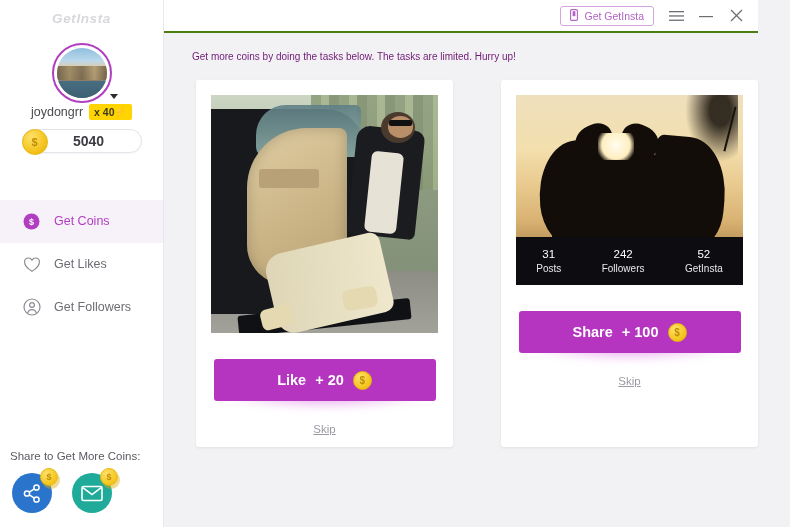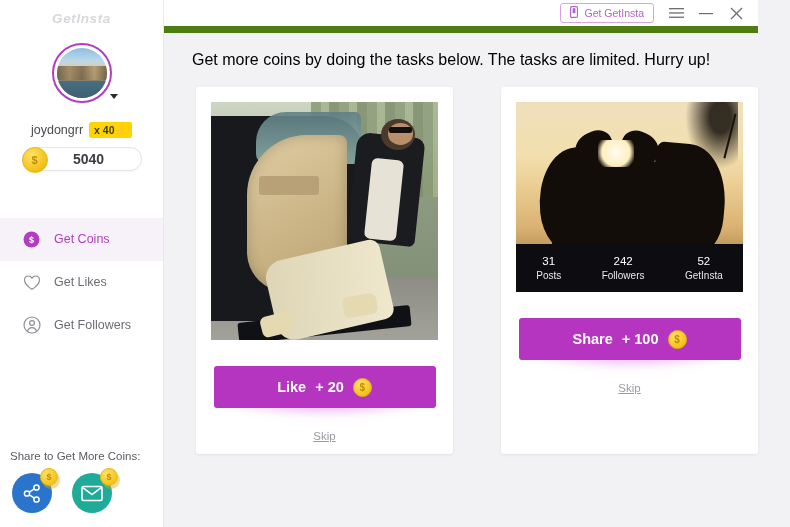--- a/index.html
+++ b/index.html
@@ -39,21 +39,21 @@
   }
   .avatar-img::after{
     content:""; position:absolute; left:0; right:0; bottom:0; height:34%;
     background:linear-gradient(#476e80,#3d5f72);
   }
   .avatar-caret {
     position:absolute; right:-6px; bottom:4px;
     width:0; height:0; border-left:4.5px solid transparent; border-right:4.5px solid transparent;
     border-top:5.5px solid #2c2c30;
   }
-  .user-row { margin-top:19px; display:flex; align-items:center; gap:6px; }
+  .user-row { margin-top:1px; display:flex; align-items:center; gap:6px; }
   .username { font-size:12.5px; color:#4a4a50; }
   .multiplier {
     background:#ffd400; color:#3b3b1f; font-size:10.5px; font-weight:bold;
     padding:1.5px 5px; border-radius:2px; display:flex; align-items:center; gap:0;
     line-height:1.2;
   }
   .multiplier .bolt { color:#a83bbf; font-size:10px; }
   .coin-bar {
     margin-top:9px; width:120px; height:24px; border-radius:12px;
     background:#ffffff; border:1px solid #e4e4ea;
@@ -90,31 +90,31 @@
     background:radial-gradient(circle at 35% 30%, #ffe169, #f3c318 72%, #dca90d);
     border:1px solid #e7b811; color:#c08d05; font-size:9px; font-weight:bold;
     display:flex; align-items:center; justify-content:center;
     box-shadow:2px 3px 0 rgba(220,170,20,.45);
   }
 
   
   .main { flex:1; height:527px; position:relative; background:#f2f2f4; }
   .titlebar {
     height:33px; background:#ffffff; display:flex; align-items:center; justify-content:flex-end;
-    gap:14px; padding-right:14px; border-bottom:7px solid #4d7c0f;
+    gap:14px; padding-right:14px; border-bottom:2px solid #4d7c0f;
   }
   .get-app-btn {
     display:flex; align-items:center; gap:6px; height:20px; padding:0 9px;
     border:1px solid #d6a5e0; border-radius:3px; color:#b264c6; font-size:10.5px;
     background:#fff; cursor:pointer; white-space:nowrap;
   }
   .win-btn { cursor:pointer; display:flex; align-items:center; justify-content:center; width:16px; height:16px; }
 
   .tasks-head {
-    font-size:16px; color:#000000; padding:18px 0 0 28px;
+    font-size:10px; color:#701a75; padding:18px 0 0 28px;
   }
   .cards { display:flex; gap:48px; padding:18px 0 0 32px; }
   .card {
     width:257px; background:#ffffff; border-radius:3px;
     box-shadow:0 1px 3px rgba(0,0,0,.07);
     padding:15px 15px 12px 15px; display:flex; flex-direction:column; align-items:center;
   }
   .photo { width:227px; position:relative; overflow:hidden; }
 
   

